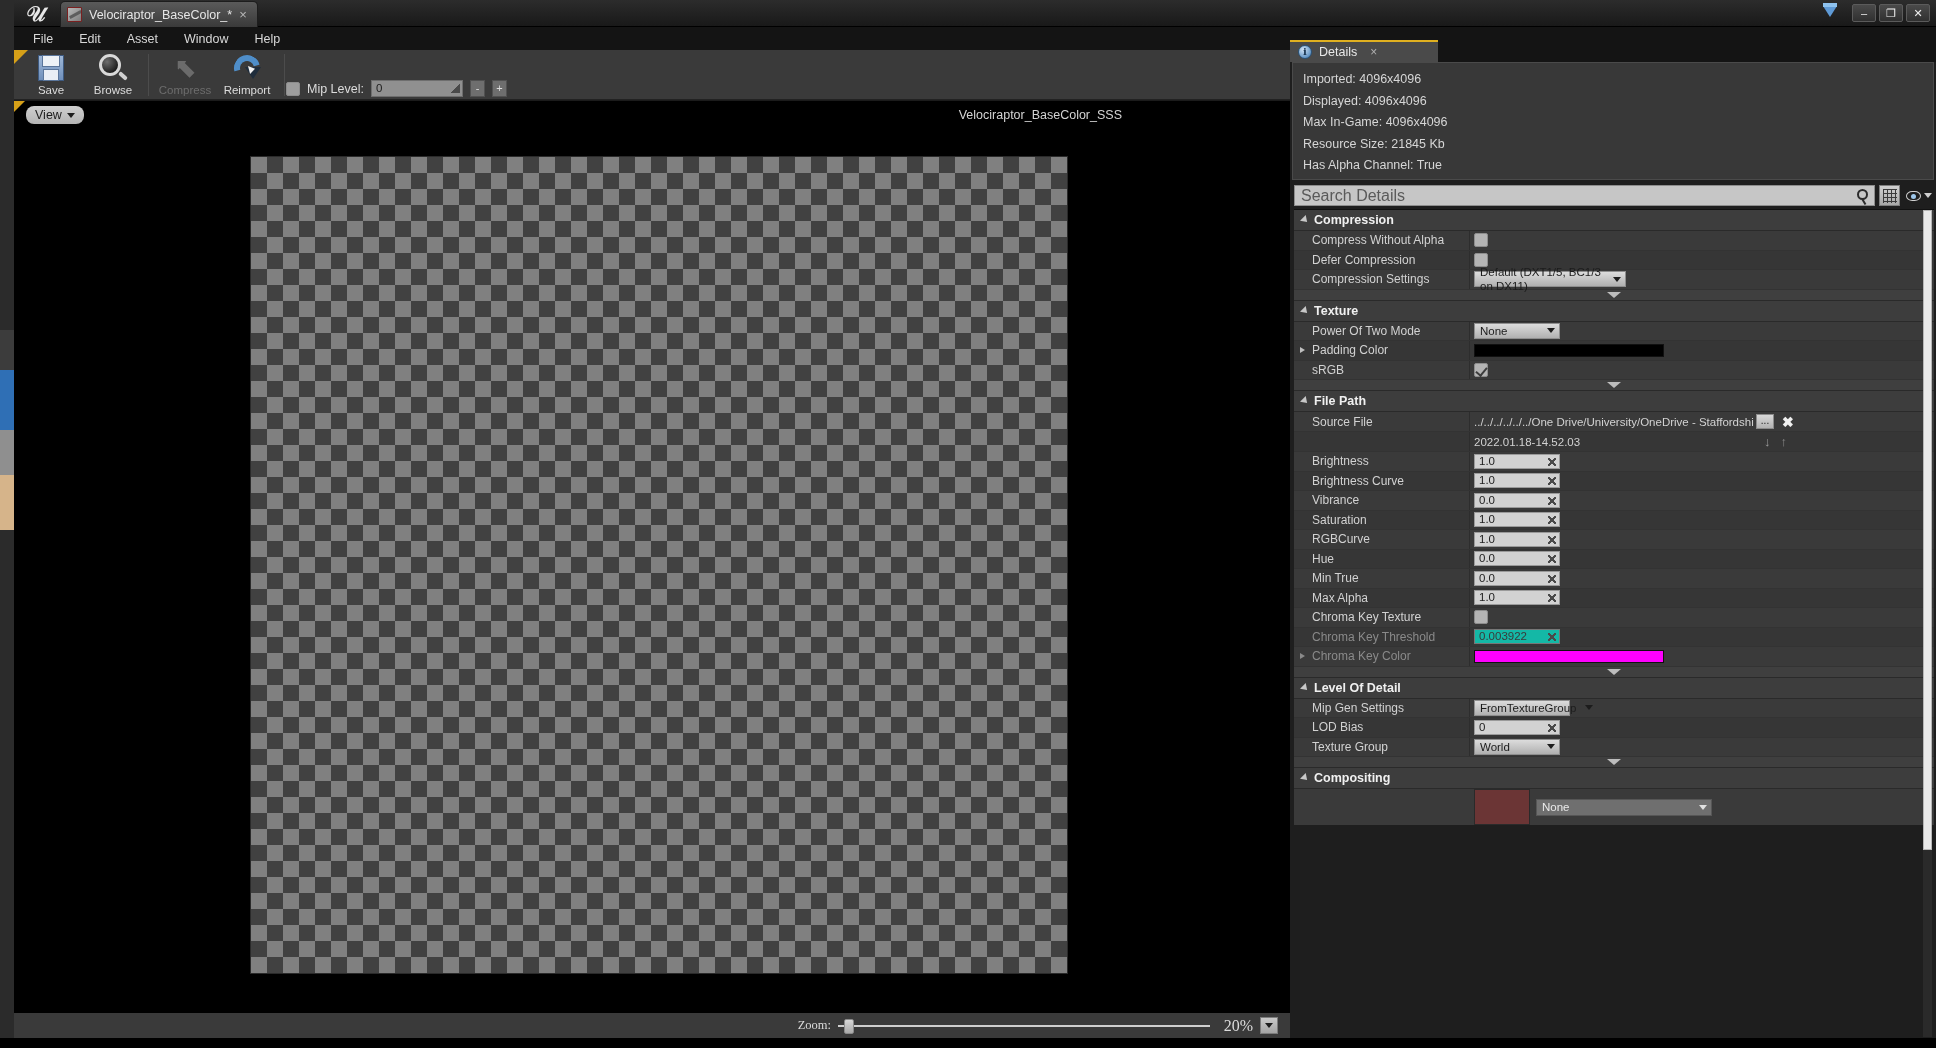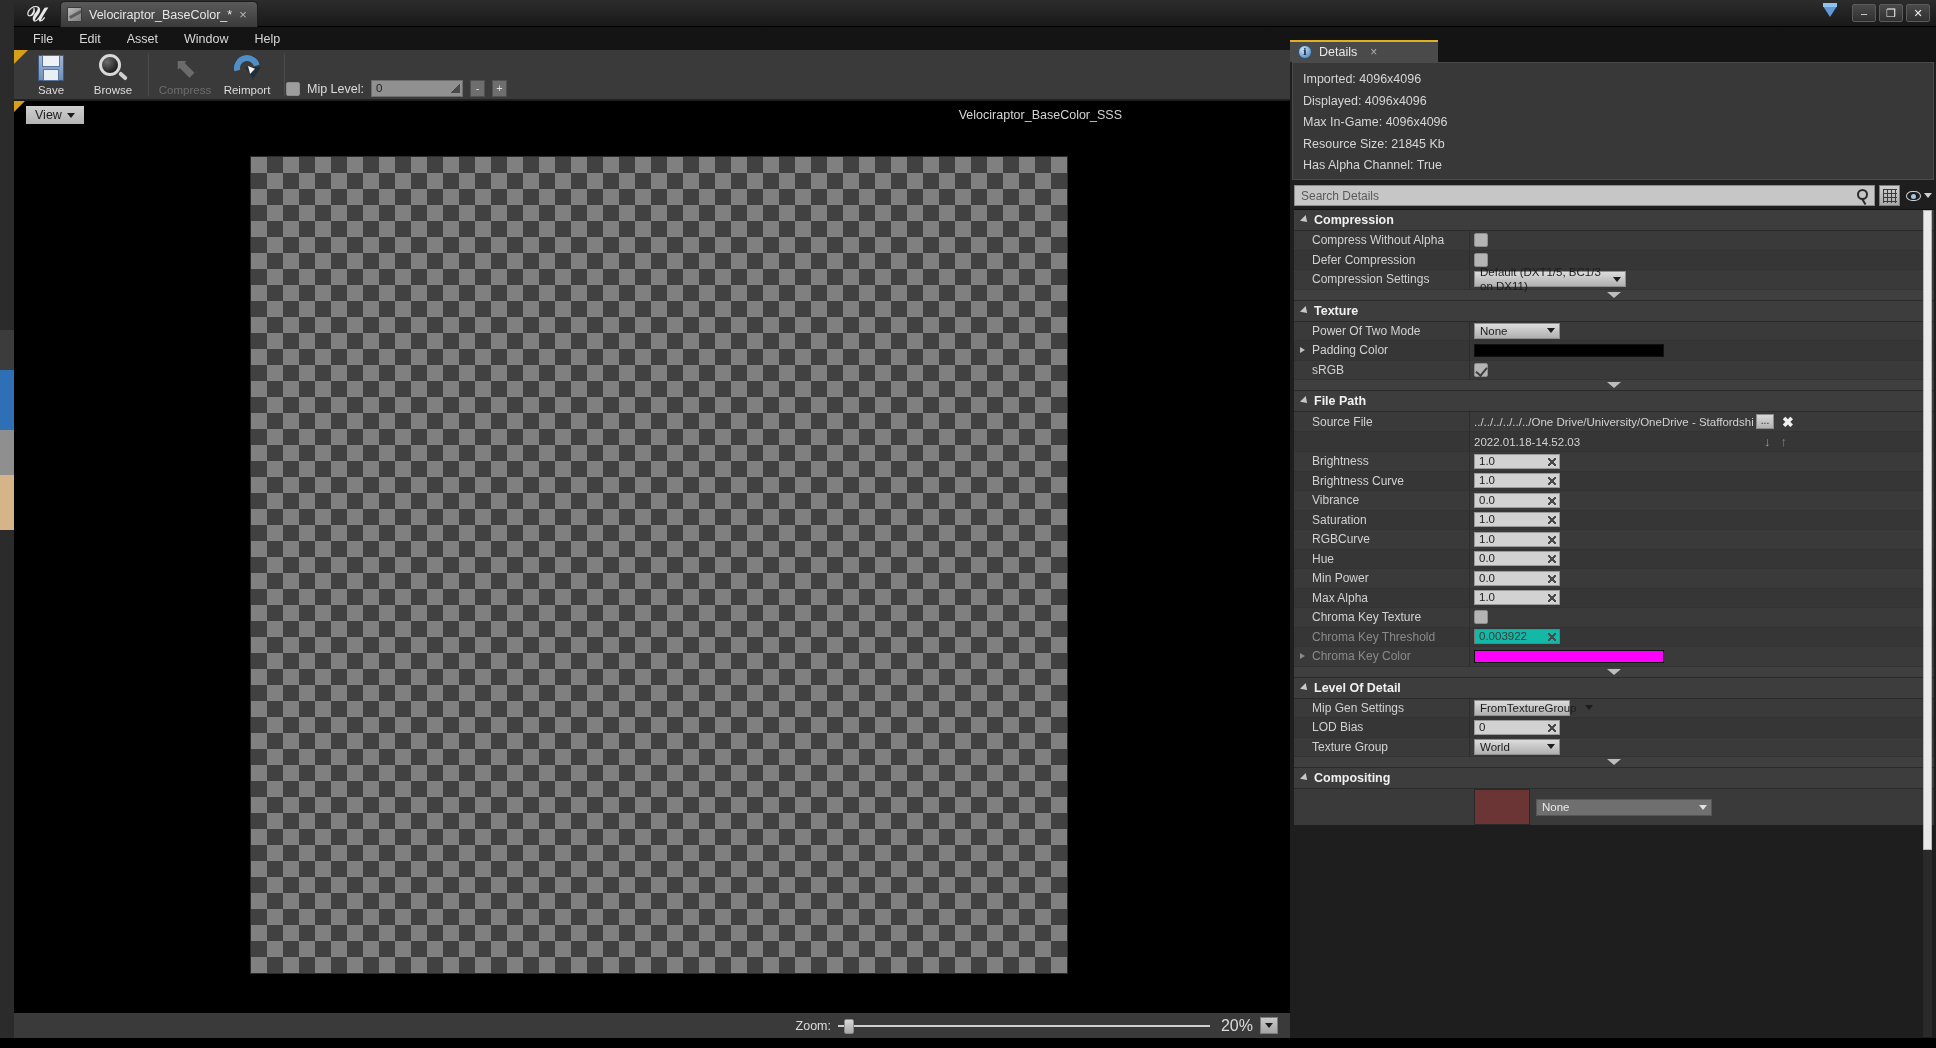--- a/index.html
+++ b/index.html
@@ -198,21 +198,21 @@
     position: absolute; left: 0; top: 0; width: 1290px; height: 28px;
     background: #000;
   }
   .view-accent {
     position: absolute; left: 0; top: 0; width: 0; height: 0;
     border-top: 11px solid #d6a018; border-right: 11px solid transparent;
   }
   .view-btn {
     position: absolute; left: 12px; top: 5px;
     background: linear-gradient(#cfcfcf,#b4b4b4);
-    border-radius: 0; padding: 2px 9px;
+    border-radius: 8px; padding: 2px 9px;
     color: #1c1c1c; font-size: 12.5px;
     display: flex; align-items: center; gap: 5px;
   }
   .caret-dn {
     width: 0; height: 0; border-left: 4px solid transparent;
     border-right: 4px solid transparent; border-top: 5px solid #1c1c1c;
   }
   .asset-name {
     position: absolute; right: 168px; top: 7px;
     color: #d4d4d4; font-size: 12.5px;
@@ -279,21 +279,21 @@
   .det-info .c2 { left: 312px; }
   .info-line { color: #d6d6d6; font-size: 12.5px; line-height: 21.5px; white-space: nowrap; }
 
   .searchrow {
     height: 23px; margin: 4px 2px 0 4px; display: flex; align-items: center; gap: 4px;
   }
   .searchbox {
     flex: 1; height: 21px; background: #c6c6c6; border: 1px solid #8d8d8d;
     display: flex; align-items: center; padding: 0 6px; position: relative;
   }
-  .searchbox .ph { color: #5a5a5a; font-size: 12px; }
+  .searchbox .ph { color: #5a5a5a; font-size: 16px; }
   .mag {
     position: absolute; right: 6px; top: 3px; width: 11px; height: 11px;
     border: 2px solid #2b2b2b; border-radius: 50%;
   }
   .mag::after {
     content: ""; position: absolute; left: 2px; top: 10px; width: 6px; height: 2px;
     background: #2b2b2b; transform: rotate(60deg);
   }
   .grid-btn {
     width: 21px; height: 21px; background: linear-gradient(#d0d0d0,#a8a8a8);
@@ -530,21 +530,21 @@
         <div class="view-accent"></div>
         <div class="view-btn">
           <span>View</span>
           <span class="caret-dn"></span>
         </div>
         <div class="asset-name">Velociraptor_BaseColor_SSS</div>
       </div>
       <div class="checker"></div>
     </div>
 
-    <div class="zoombar" style="width:1276px;">
+    <div class="zoombar" style="width:1276px;font-family:Liberation Serif, serif;">
       <span class="zoom-label">Zoom:</span>
       <span class="slider">
         <span class="track"></span>
         <span class="thumb"></span>
       </span>
       <span class="zoom-val">20%</span>
       <span class="zoom-drop">
         <span class="caret-dn" style="border-top-color:#1c1c1c;"></span>
       </span>
     </div>
@@ -718,21 +718,21 @@
         <div class="prow alt">
           <div class="pname">Hue</div>
           <div class="pval">
             <span class="numfield">
               <span>0.0</span>
               <span class="spin"></span>
             </span>
           </div>
         </div>
         <div class="prow">
-          <div class="pname">Min Power</div>
+          <div class="pname">Min True</div>
           <div class="pval">
             <span class="numfield">
               <span>0.0</span>
               <span class="spin"></span>
             </span>
           </div>
         </div>
         <div class="prow alt">
           <div class="pname">Max Alpha</div>
           <div class="pval">

